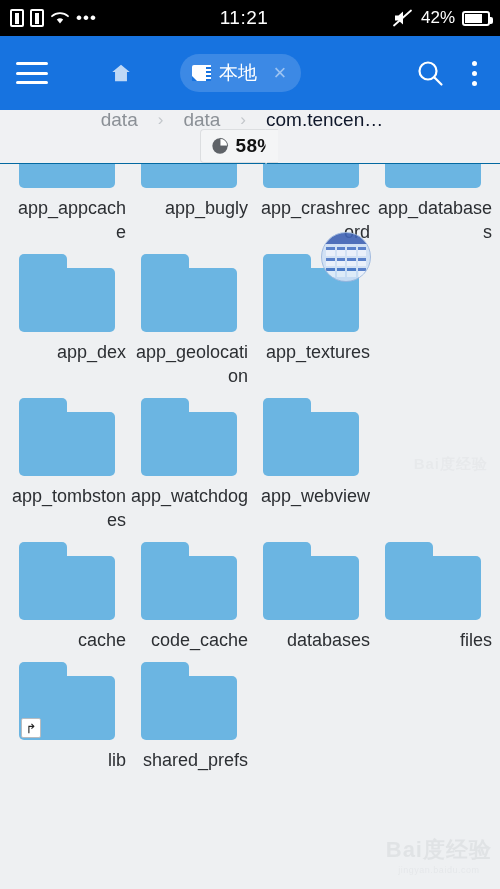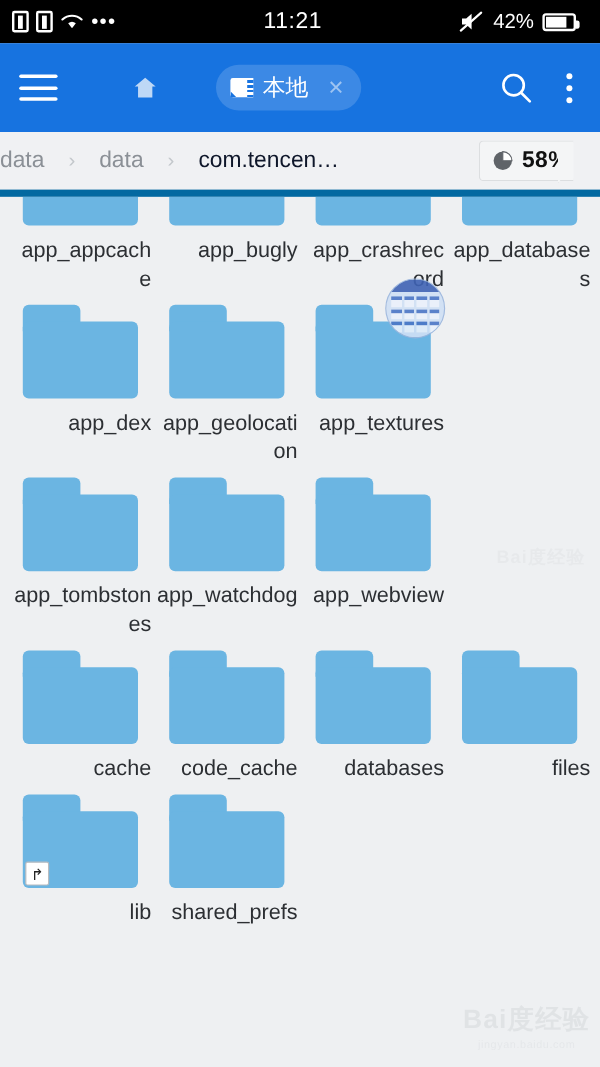--- a/index.html
+++ b/index.html
@@ -11,21 +11,21 @@
   }
   #screen { position: relative; width: 500px; height: 889px; background: #eef0f2; overflow: hidden; }
 
   
   .statusbar {
     height: 36px; background: #000; color: #fff;
     display: flex; align-items: center; padding: 0 10px;
     position: relative;
   }
   .sb-left { display: flex; align-items: center; gap: 6px; }
-  .sb-right { display: flex; align-items: center; gap: 7px; position: absolute; right: 20px; top: 0; height: 36px; }
+  .sb-right { display: flex; align-items: center; gap: 7px; position: absolute; right: 10px; top: 0; height: 36px; }
   .sb-center { position: absolute; left: 0; right: 12px; text-align: center; line-height: 36px;
                font-size: 19px; letter-spacing: .5px; font-weight: 400; }
   .sim { width: 14px; height: 18px; border: 2px solid #fff; border-radius: 2px; position: relative; }
   .sim::after { content: ""; position: absolute; left: 3px; top: 2px; width: 4px; height: 11px; background: #fff; }
   .dots3 { letter-spacing: 1px; font-size: 17px; line-height: 12px; }
   .batt { width: 28px; height: 15px; border: 2px solid #fff; border-radius: 3px; position: relative; }
   .batt::after { content: ""; position: absolute; right: -5px; top: 4px; width: 3px; height: 7px; background: #fff; border-radius: 0 2px 2px 0; }
   .batt i { position: absolute; left: 1px; top: 1px; bottom: 1px; width: 72%; background: #fff; display: block; }
   .pct { font-size: 17px; }
 
@@ -53,21 +53,21 @@
   .tabtext { color: #fff; font-size: 19px; }
   .tabx { width: 30px; text-align: center; color: rgba(255,255,255,.5); font-size: 22px; line-height: 1; cursor: pointer; }
   .tb-right { position: absolute; right: 14px; display: flex; align-items: center; gap: 18px; }
   .search-ic { width: 28px; height: 28px; }
   .kebab { width: 24px; height: 28px; display: flex; flex-direction: column; align-items: center; justify-content: center; gap: 5px; }
   .kebab i { width: 5px; height: 5px; border-radius: 50%; background: #fff; display: block; }
 
   
   .crumbbar {
     height: 54px; background: #f0f1f3; display: flex; align-items: center;
-    padding: 0 10px 0 0; position: relative; border-bottom: 6px solid #0369a1;
+    padding: 0 10px 0 0; position: relative; border-bottom: 1px solid #0369a1; flex-direction: column;
   }
   .crumbs { display: flex; align-items: center; overflow: hidden; flex: 1; margin-left: -6px; }
   .crumb { font-size: 19px; color: #8b9096; padding: 0 6px; white-space: nowrap; }
   .crumb.last { color: #0f172a; }
   .chev { color: #c3c7cb; font-size: 17px; padding: 0 14px; }
   .storebadge {
     height: 34px; display: flex; align-items: center; gap: 7px;
     background: #f4f5f6; border: 1px solid #dcdee0; border-right: none;
     border-radius: 4px 0 0 4px; padding: 0 4px 0 10px; margin-right: 12px; position: relative;
   }

